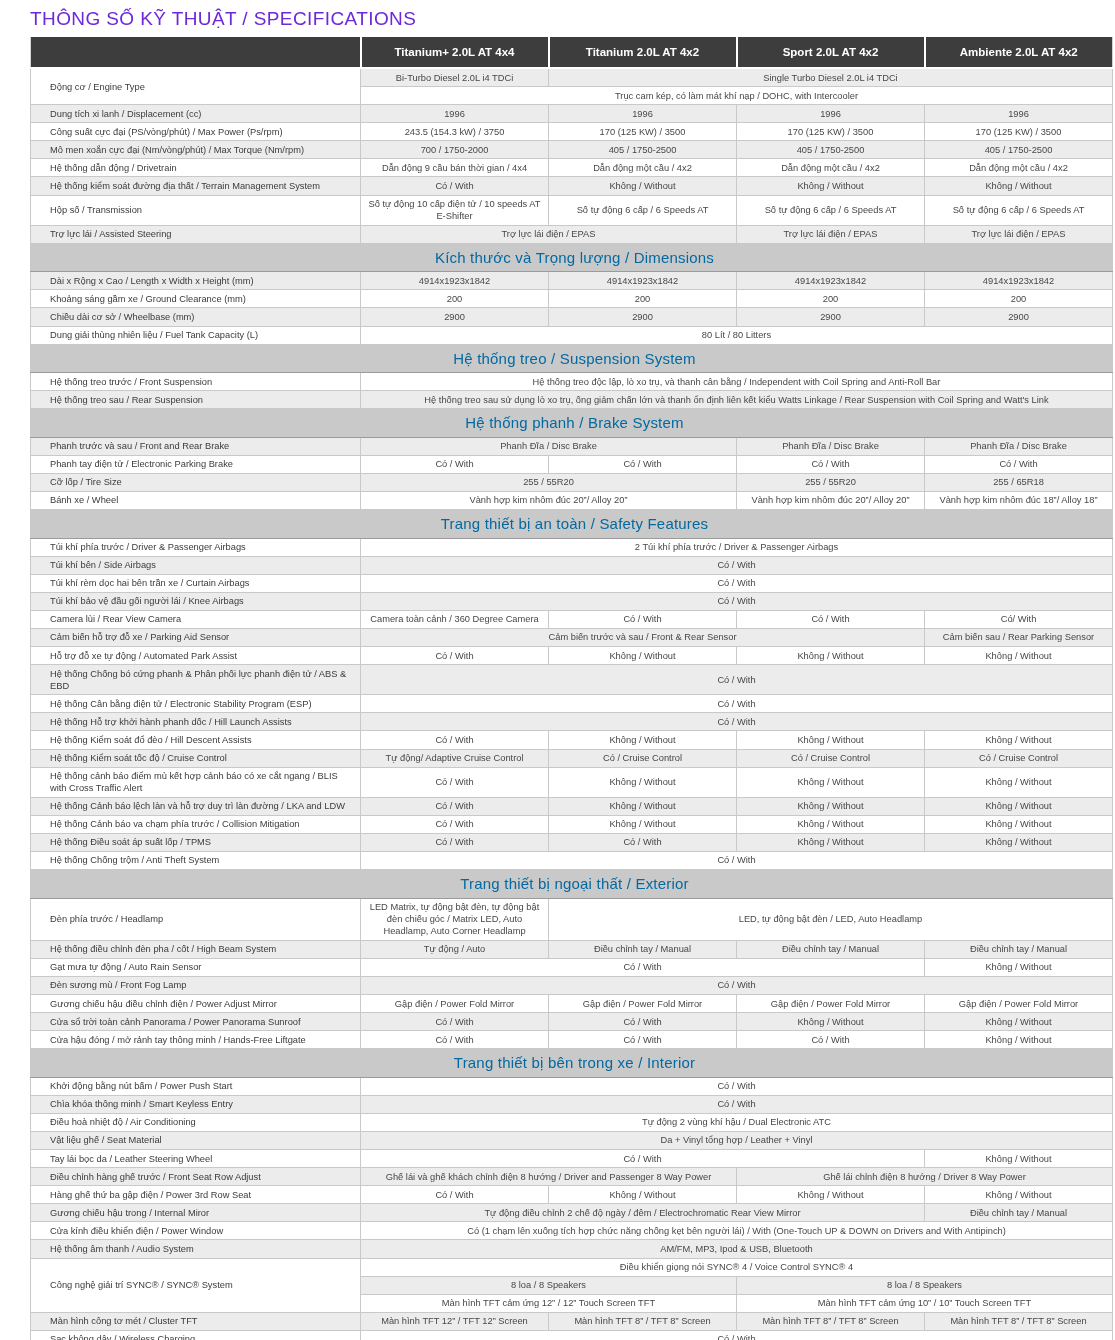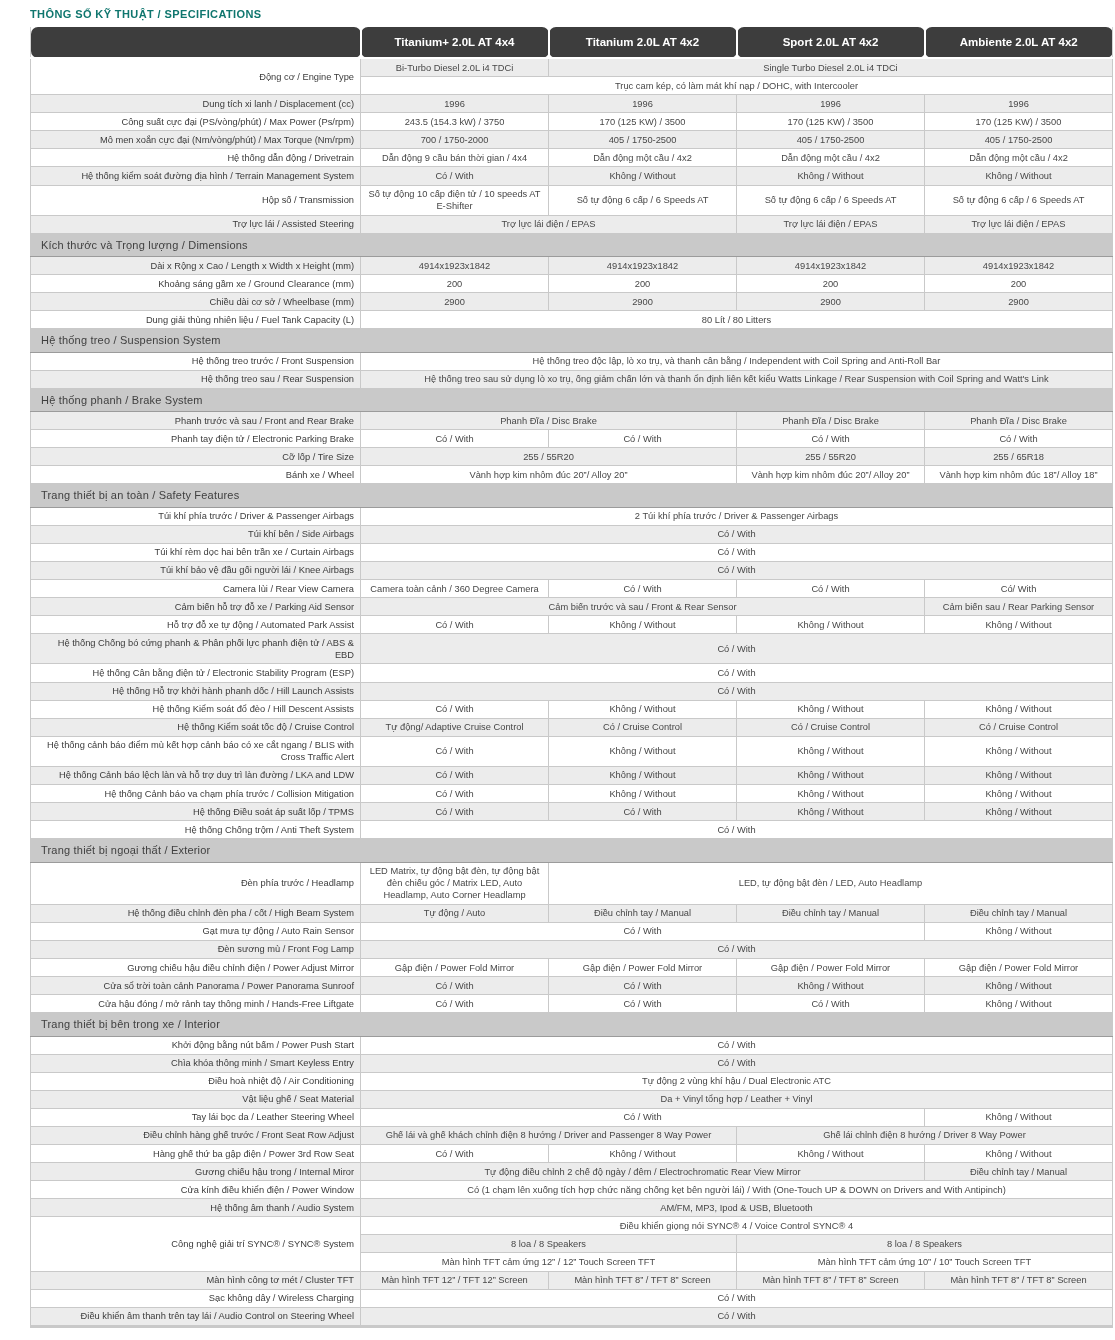--- a/index.html
+++ b/index.html
@@ -4,24 +4,24 @@
 <style>
   html,body{margin:0;padding:0;background:#ffffff;}
   body{
     width:1115px;height:1340px;
     font-family:"Liberation Sans","DejaVu Sans",sans-serif;
     color:#3c3c3c;
     -webkit-font-smoothing:antialiased;
   }
   .wrap{padding:6px 2px 0 30px;}
   .page-title{
-    font-size:11px;
-    font-weight:700;
+    font-size:19px;
+    font-weight:400;
     letter-spacing:.4px;
-    color:#0f766e;
+    color:#6d28d9;
     margin:2px 0 7px 0;
   }
   table.spec{
     border-collapse:collapse;
     table-layout:fixed;
     width:1083px;
     border-bottom:3px solid #c9c9c9;
     border-left:1px solid #d2d2d2;
     border-right:1px solid #d2d2d2;
   }
@@ -30,54 +30,53 @@
   thead th{
     background:#3d3d3d;
     color:#ffffff;
     font-size:11.5px;
     font-weight:700;
     height:30px;
     border-left:2px solid #ffffff;
     border-bottom:2px solid #ffffff;
     padding:0 4px;
     text-align:center;
-    border-radius:7px;
   }
   thead th.lbl{border-left:none;}
   td{
     border:1px solid #c9c9c9;
     font-size:9.3px;
     line-height:1.3;
     padding:2.5px 4px;
     vertical-align:middle;
     background:#ffffff;
   }
   td.lbl{
-    text-align:right;
-    padding-left:6px;
+    text-align:left;
+    padding-left:19px;
     padding-right:6px;
     color:#3b3b3b;
   }
   td.val{
     text-align:center;
     color:#474747;
   }
   tr.g td{background:#ececec;}
   tr.w td{background:#ffffff;}
   td.span{background:#ffffff !important;}
   tr.section td{
     background:#c9c9c9 !important;
-    color:#404040;
-    font-size:11px;
+    color:#0369a1;
+    font-size:15px;
     font-weight:400;
     letter-spacing:.2px;
     padding:4px 4px 4px 10px;
     border-top:1px solid #9b9b9b;
     border-bottom:1px solid #9b9b9b;
-    text-align:left;
+    text-align:center;
   }
 </style>
 </head>
 <body>
 
 <div class="wrap">
   <h1 class="page-title">THÔNG SỐ KỸ THUẬT / SPECIFICATIONS</h1>
   <table class="spec">
     <colgroup>
       <col class="c-label">
@@ -126,21 +125,21 @@
           <td class="val" colspan="1">405 / 1750-2500</td>
         </tr>
         <tr class="w">
           <td class="lbl" rowspan="1">Hệ thống dẫn động / Drivetrain</td>
           <td class="val" colspan="1">Dẫn động 9 cầu bán thời gian / 4x4</td>
           <td class="val" colspan="1">Dẫn động một cầu / 4x2</td>
           <td class="val" colspan="1">Dẫn động một cầu / 4x2</td>
           <td class="val" colspan="1">Dẫn động một cầu / 4x2</td>
         </tr>
         <tr class="g">
-          <td class="lbl" rowspan="1">Hệ thống kiểm soát đường địa hình / Terrain Management System</td>
+          <td class="lbl" rowspan="1">Hệ thống kiểm soát đường địa thất / Terrain Management System</td>
           <td class="val" colspan="1">Có / With</td>
           <td class="val" colspan="1">Không / Without</td>
           <td class="val" colspan="1">Không / Without</td>
           <td class="val" colspan="1">Không / Without</td>
         </tr>
         <tr class="w">
           <td class="lbl" rowspan="1">Hộp số / Transmission</td>
           <td class="val" colspan="1">Số tự động 10 cấp điện tử / 10 speeds AT E-Shifter</td>
           <td class="val" colspan="1">Số tự động 6 cấp / 6 Speeds AT</td>
           <td class="val" colspan="1">Số tự động 6 cấp / 6 Speeds AT</td>

